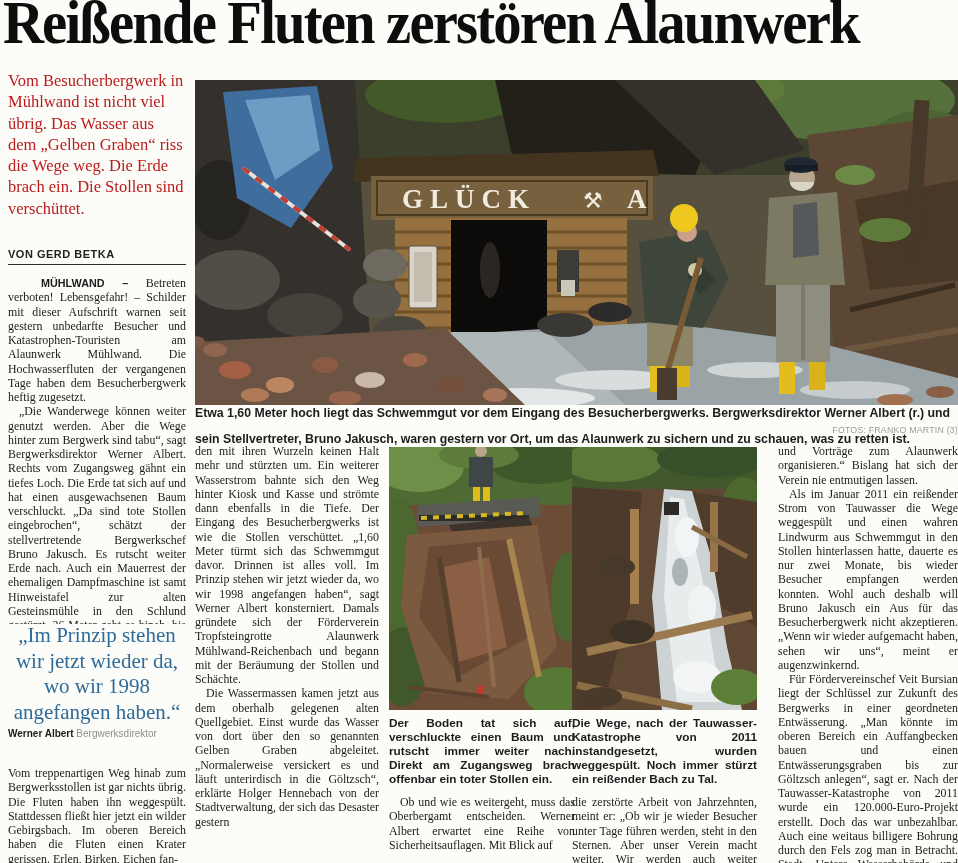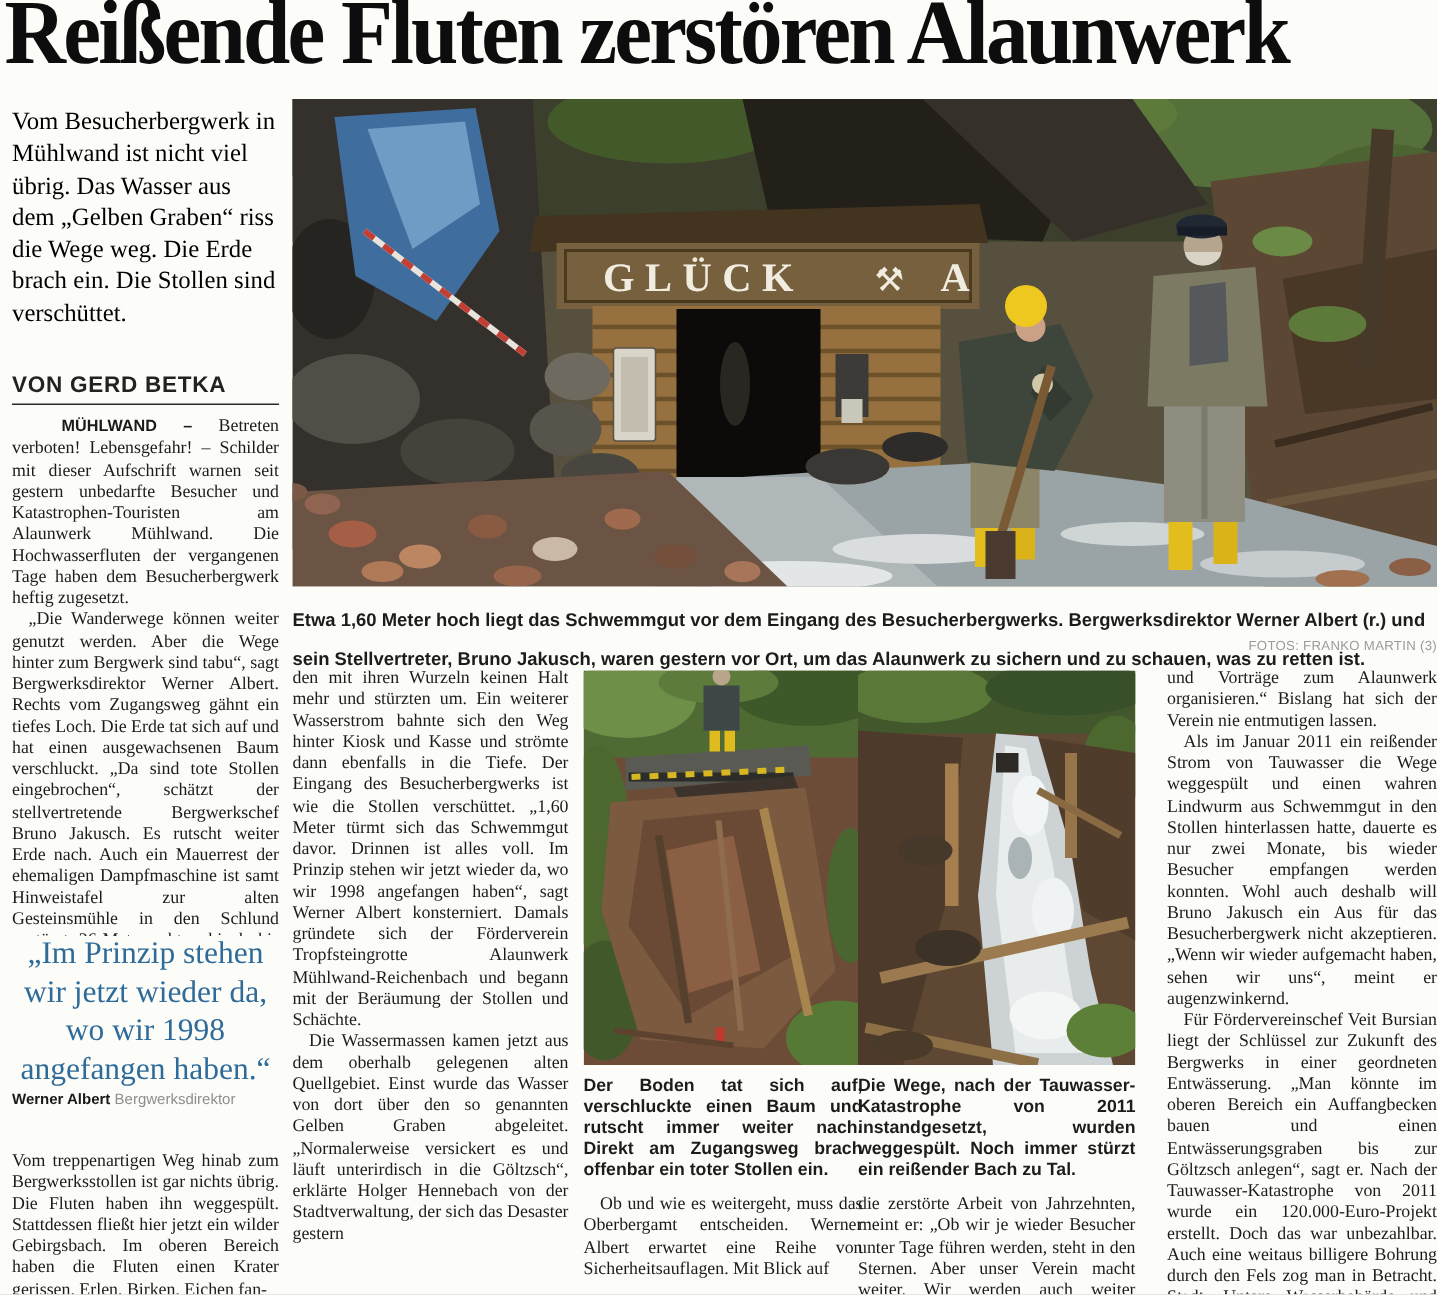--- a/index.html
+++ b/index.html
@@ -12,44 +12,44 @@
   .headline{
     position:absolute;left:3px;top:-10px;margin:0;white-space:nowrap;
     font-family:"Liberation Serif",serif;font-weight:700;color:#0d0d0d;
     font-size:61px;letter-spacing:-2px;line-height:66px;
     transform:scaleX(.93);transform-origin:left top;
   }
   
   .col1{position:absolute;left:8px;top:0;width:178px;}
   .lead{
     position:absolute;top:70px;left:0;width:178px;margin:0;
-    font-size:16.5px;line-height:21.3px;color:#000000;
+    font-size:16.5px;line-height:21.3px;color:#b91c1c;
   }
   .byline{
     position:absolute;top:248px;left:0;width:178px;
-    font-family:"Liberation Sans",sans-serif;font-size:15px;font-weight:700;
+    font-family:"Liberation Sans",sans-serif;font-size:11px;font-weight:700;
     letter-spacing:.5px;color:#222;padding-bottom:4px;border-bottom:1.5px solid #2a2a2a;
   }
   .bodytext{font-size:11.9px;line-height:14.25px;text-align:justify;hyphens:auto;-webkit-hyphens:auto;}
   .bodytext p{margin:0;}
   .bodytext p.indent{text-indent:11px;}
   .col1-body{position:absolute;top:276px;left:0;width:178px;height:348px;overflow:hidden;}
   .pullquote{
     position:absolute;top:623px;left:0;width:178px;margin:0;
     font-size:21px;line-height:25.5px;color:#2f6b99;font-weight:400;text-align:center;
   }
   .pq-attr{
     position:absolute;top:728px;left:0;width:178px;
     font-family:"Liberation Sans",sans-serif;font-size:10px;color:#8e8e8e;
   }
   .pq-attr b{color:#1a1a1a;font-weight:700;}
   .col1-tail{position:absolute;top:766px;left:0;width:178px;height:97px;overflow:hidden;}
   
   figure{margin:0;padding:0;}
-  .main-photo{position:absolute;left:195px;top:66px;width:763px;height:325px;}
+  .main-photo{position:absolute;left:195px;top:80px;width:763px;height:325px;}
   .main-photo svg{display:block;}
   .main-caption{
     position:absolute;left:195px;top:400px;width:763px;
     font-family:"Liberation Sans",sans-serif;font-size:12.3px;font-weight:700;
     line-height:26px;color:#1c1c1c;
   }
   .credit{
     position:absolute;right:0;top:17px;
     font-size:8.8px;font-weight:400;color:#9b9b98;letter-spacing:.2px;
   }

